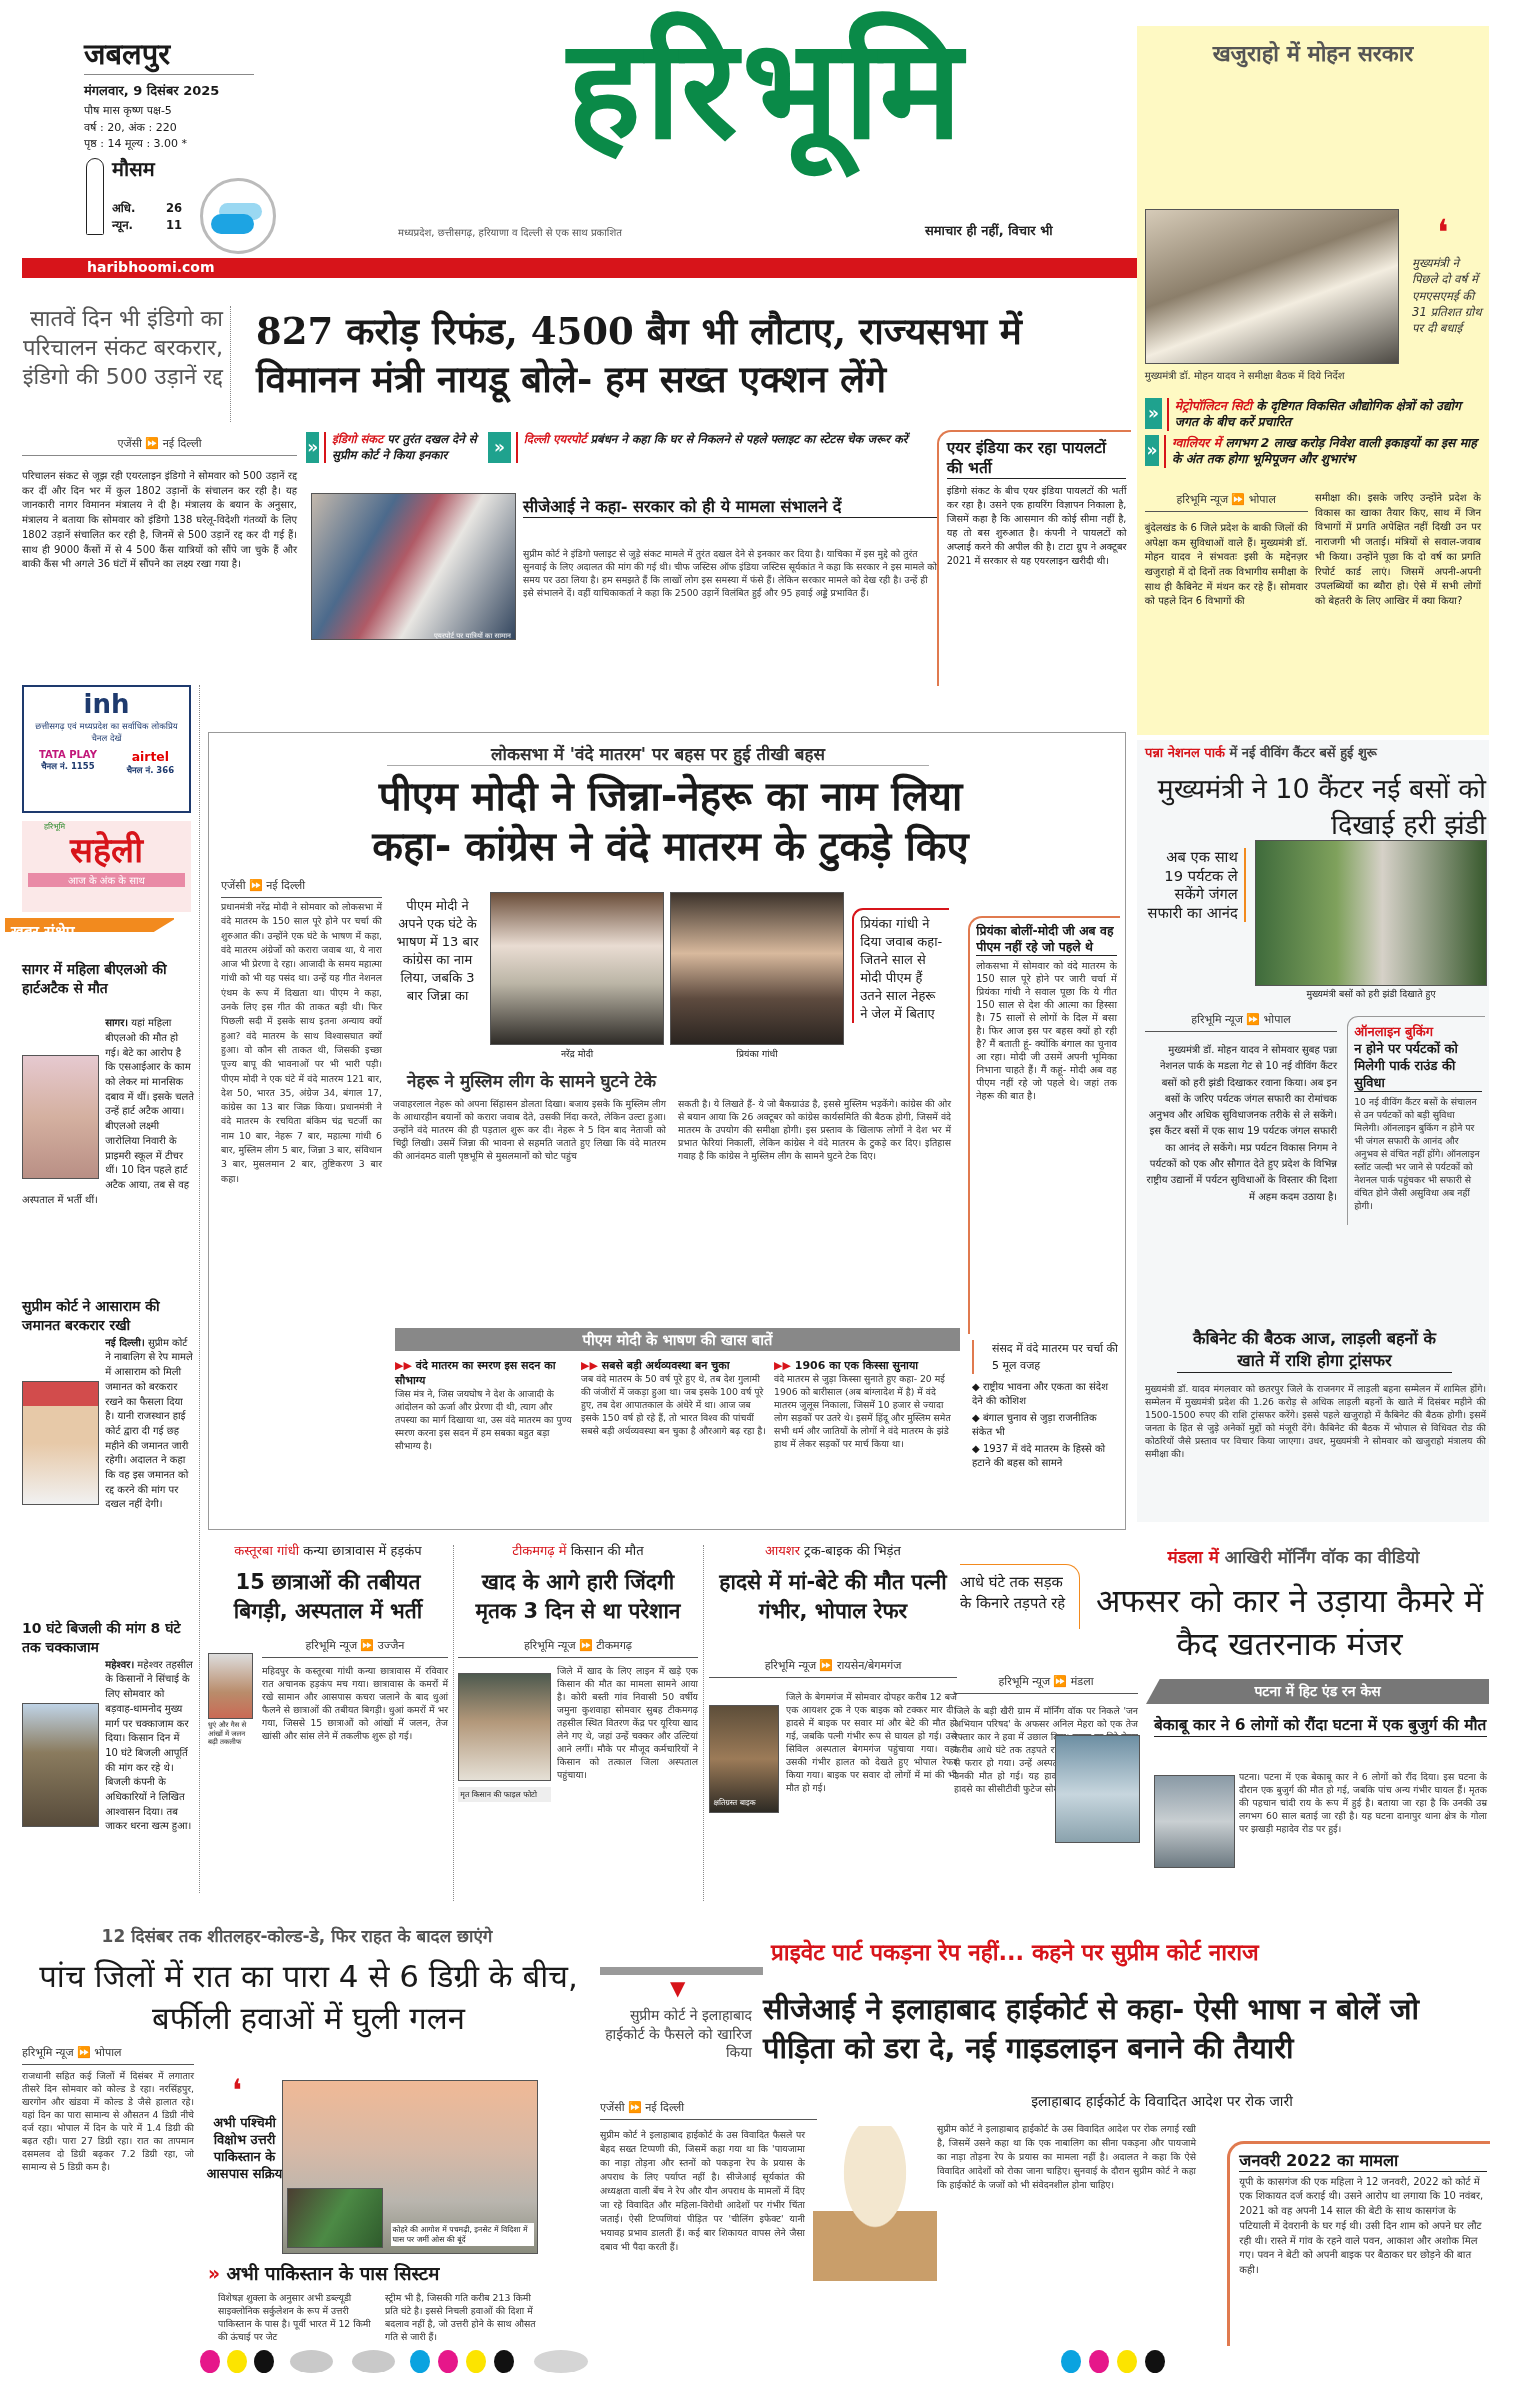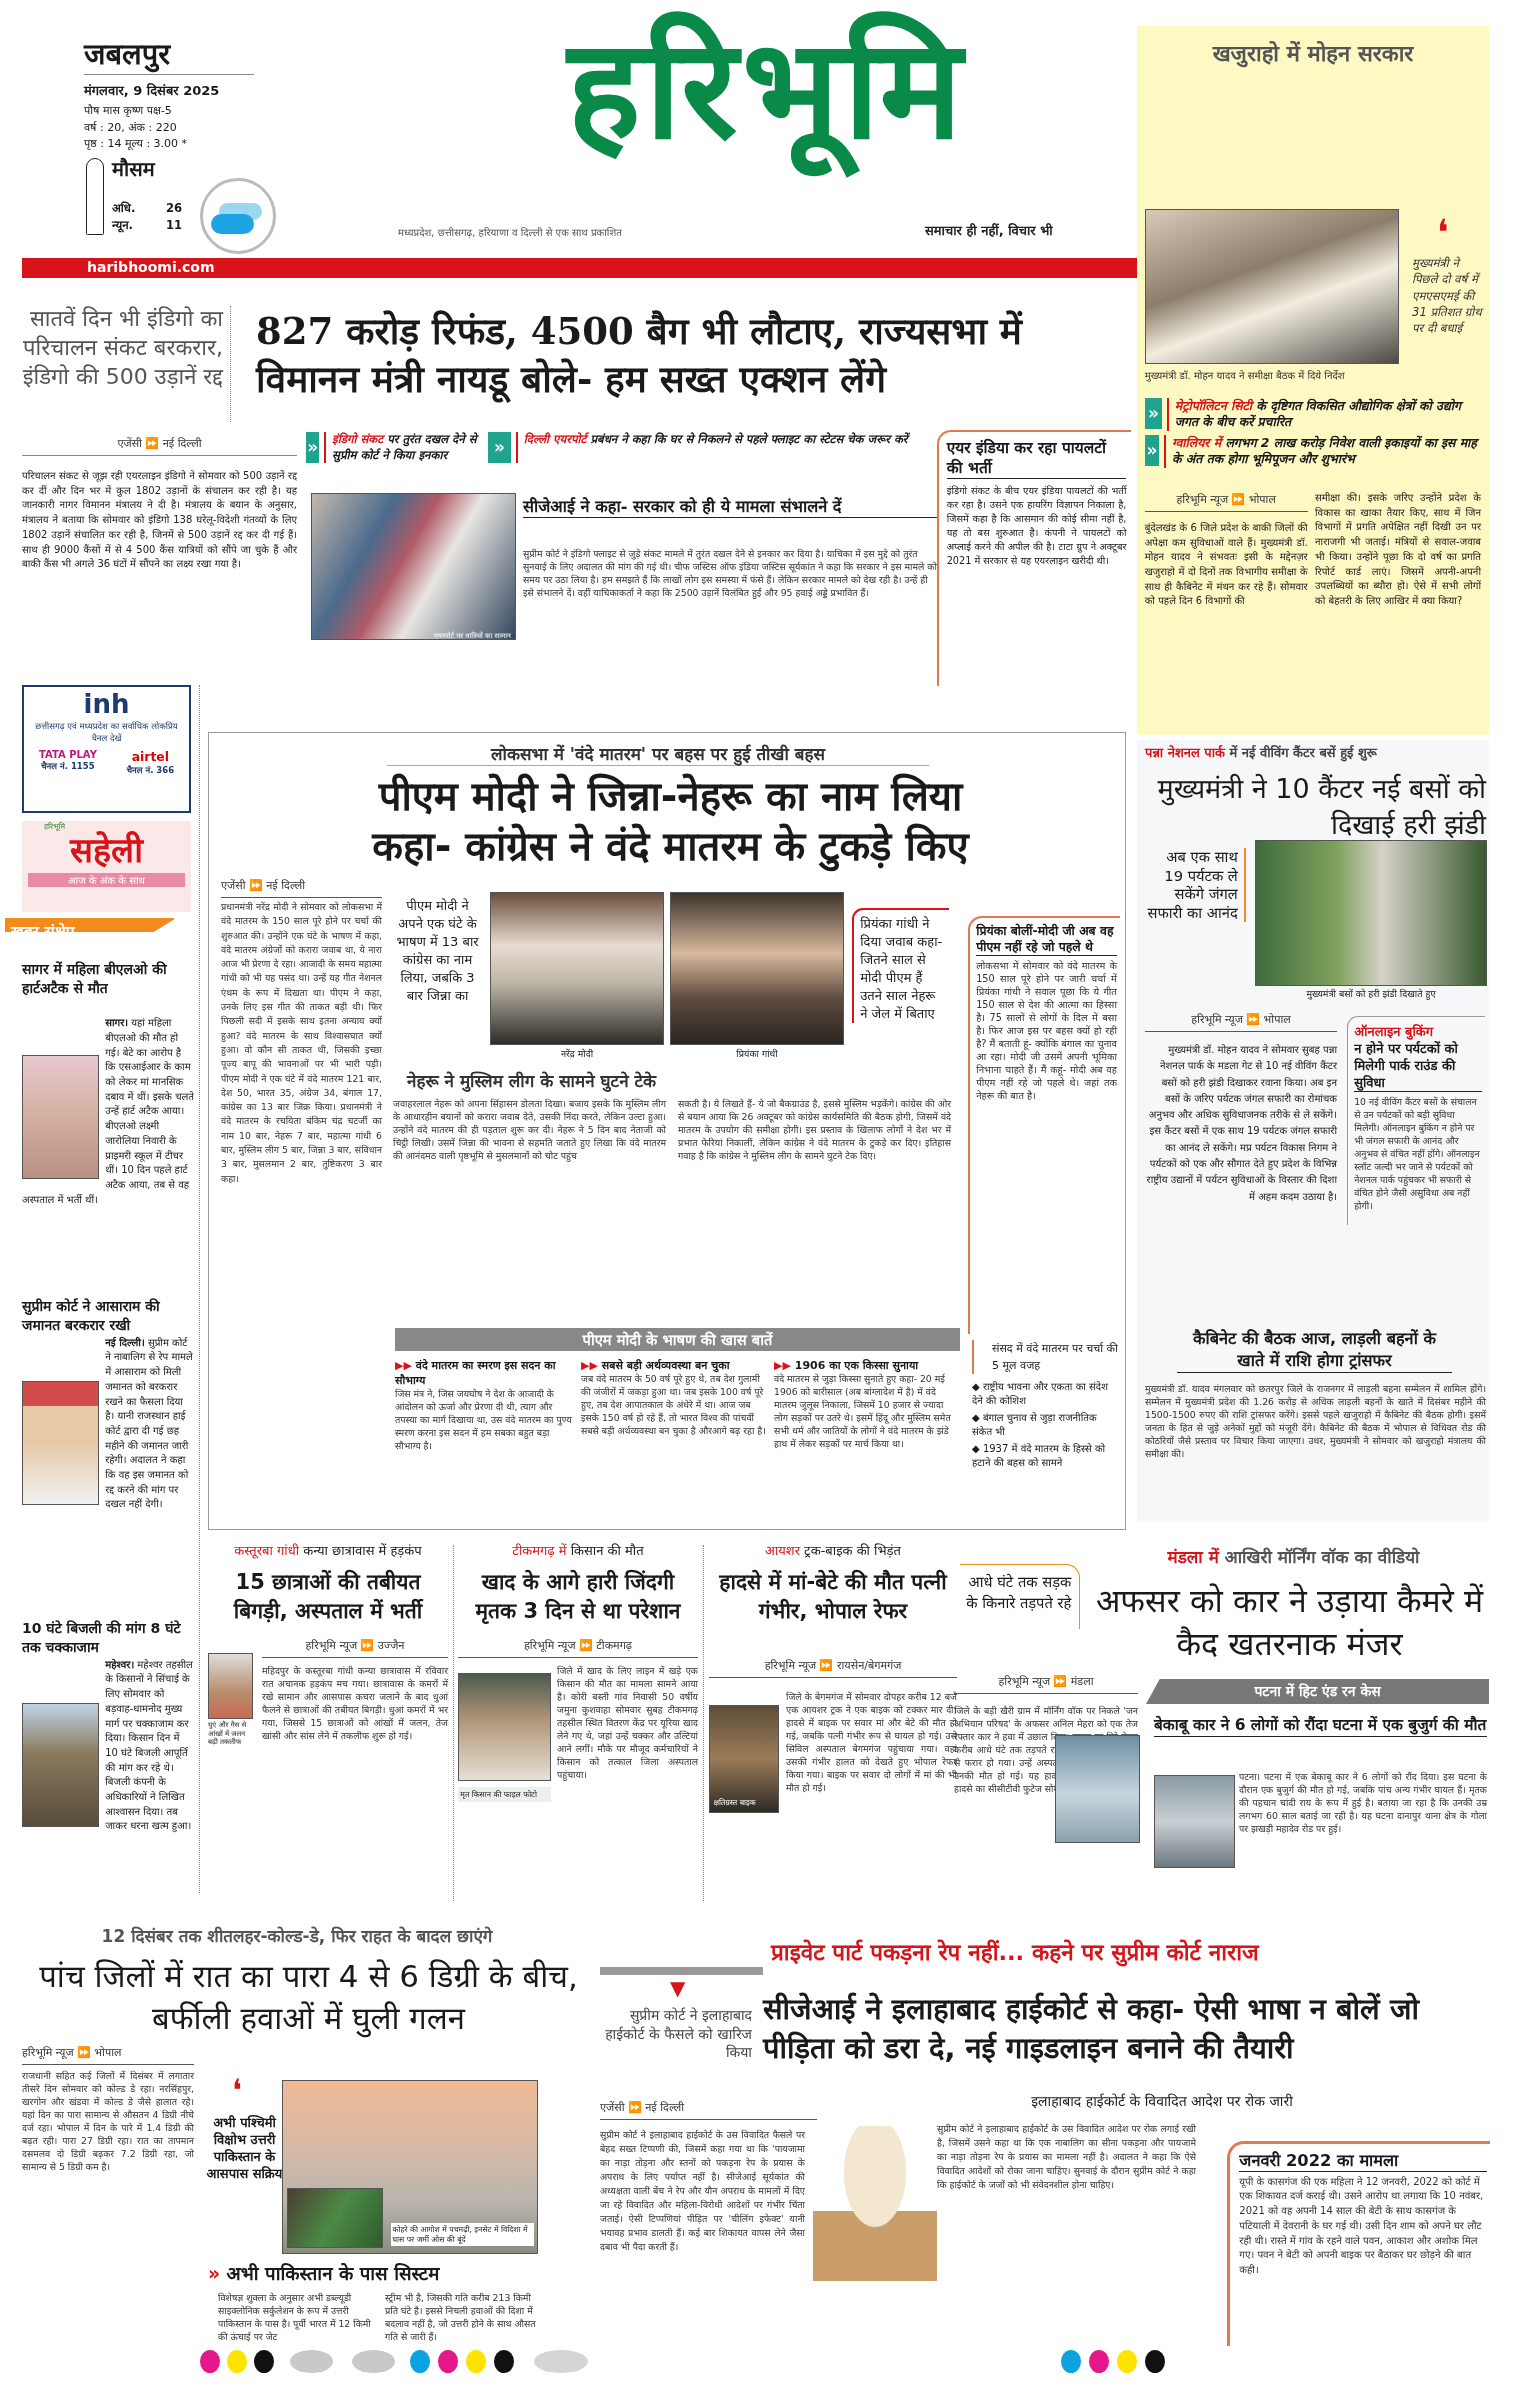--- a/index.html
+++ b/index.html
@@ -218,21 +218,21 @@
 <div class="abs dotv" style="left:703px;top:1545px;height:356px"></div>
 <div class="abs" style="left:709px;top:1541px;width:248px">
   <div style="text-align:center;font-size:13px"><span class="red">आयशर</span><span> ट्रक-बाइक की भिड़ंत</span></div>
   <div style="text-align:center;font-size:21px;font-weight:bold;line-height:29px;margin-top:9.3px">हादसे में मां-बेटे की मौत पत्नी गंभीर, भोपाल रेफर</div>
   <div class="byline" style="margin-top:31px">हरिभूमि न्यूज ⏩ रायसेन/बेगमगंज</div>
   <div class="photo" style="position:absolute;left:0;top:164px;width:70px;height:108px;background:linear-gradient(#5d4e3a,#9c7b58 50%,#2d2a24)"></div>
   <div style="position:absolute;left:4.6px;top:256px;width:62px;font-size:7.7px;color:#fff">क्षतिग्रस्त बाइक</div>
   <div class="small" style="margin-left:77px;margin-top:12px;text-align:justify">जिले के बेगमगंज में सोमवार दोपहर करीब 12 बजे एक आयशर ट्रक ने एक बाइक को टक्कर मार दी। हादसे में बाइक पर सवार मां और बेटे की मौत हो गई, जबकि पत्नी गंभीर रूप से घायल हो गई। उसे सिविल अस्पताल बेगमगंज पहुंचाया गया। वहां उसकी गंभीर हालत को देखते हुए भोपाल रेफर किया गया। बाइक पर सवार दो लोगों में मां की भी मौत हो गई।</div>
 </div>
 
-<div class="abs" style="left:960px;top:1564px;width:120px;text-align:right;font-size:14.7px;line-height:21px;border-right:1.5px solid #f28a1e;border-top:1.5px solid #f28a1e;border-top-right-radius:14px;padding:6.2px 7.7px 15.5px 0">आधे घंटे तक सड़क के किनारे तड़पते रहे</div>
+<div class="abs" style="left:960px;top:1564px;width:120px;font-size:14.7px;line-height:21px;border-right:1.5px solid #f28a1e;border-top:1.5px solid #f28a1e;border-top-right-radius:14px;padding:6.2px 7.7px 15.5px 0">आधे घंटे तक सड़क के किनारे तड़पते रहे</div>
 <div class="abs" style="left:1092px;top:1545px;width:403px;text-align:center;font-size:17px;font-weight:bold;color:#555"><span class="red">मंडला में</span><span> आखिरी मॉर्निंग वॉक का वीडियो</span></div>
 <div class="abs" style="left:1088px;top:1580px;width:403px;text-align:center;font-size:32px;line-height:43px">अफसर को कार ने उड़ाया कैमरे में कैद खतरनाक मंजर</div>
 <div class="abs byline" style="left:954px;top:1673px;width:184px">हरिभूमि न्यूज ⏩ मंडला</div>
 <div class="abs small" style="left:954px;top:1704px;width:184px;text-align:justify">जिले के बड़ी खैरी ग्राम में मॉर्निंग वॉक पर निकले 'जन अभियान परिषद' के अफसर अनिल मेहरा को एक तेज रफ्तार कार ने हवा में उछाल दिया। सड़क पर गिरे मेहरा करीब आधे घंटे तक तड़पते रहे और कार चालक मौके से फरार हो गया। उन्हें अस्पताल ले जाया गया, जहां उनकी मौत हो गई। यह हादसा रविवार सुबह हुआ। हादसे का सीसीटीवी फुटेज सोमवार को सामने आया है।</div>
 <div class="abs photo" style="left:1055px;top:1735px;width:85px;height:108px;background:linear-gradient(#6d8fa3,#c7d6de 55%,#8aa2ad)"></div>
 <div class="abs" style="left:1146px;top:1679px;width:343px;height:25px;background:#777;color:#fff;font-size:14px;font-weight:bold;text-align:center;line-height:25px;clip-path:polygon(4% 0,100% 0,100% 100%,0 100%)"><span>पटना में हिट एंड रन केस</span></div>
 <div class="abs" style="left:1154px;top:1715px;width:333px;font-size:15.5px;font-weight:bold;line-height:21px;border-bottom:0.8px solid #222">बेकाबू कार ने 6 लोगों को रौंदा घटना में एक बुजुर्ग की मौत</div>
 <div class="abs photo" style="left:1154px;top:1775px;width:81px;height:93px;background:linear-gradient(#8a9aa6,#c9cfd2 50%,#6d7a82)"></div>
 <div class="abs small" style="left:1239px;top:1770px;width:248px;text-align:justify">पटना। पटना में एक बेकाबू कार ने 6 लोगों को रौंद दिया। इस घटना के दौरान एक बुजुर्ग की मौत हो गई, जबकि पांच अन्य गंभीर घायल हैं। मृतक की पहचान चांदी राय के रूप में हुई है। बताया जा रहा है कि उनकी उम्र लगभग 60 साल बताई जा रही है। यह घटना दानापुर थाना क्षेत्र के गोला पर झखड़ी महादेव रोड पर हुई।</div>
 

